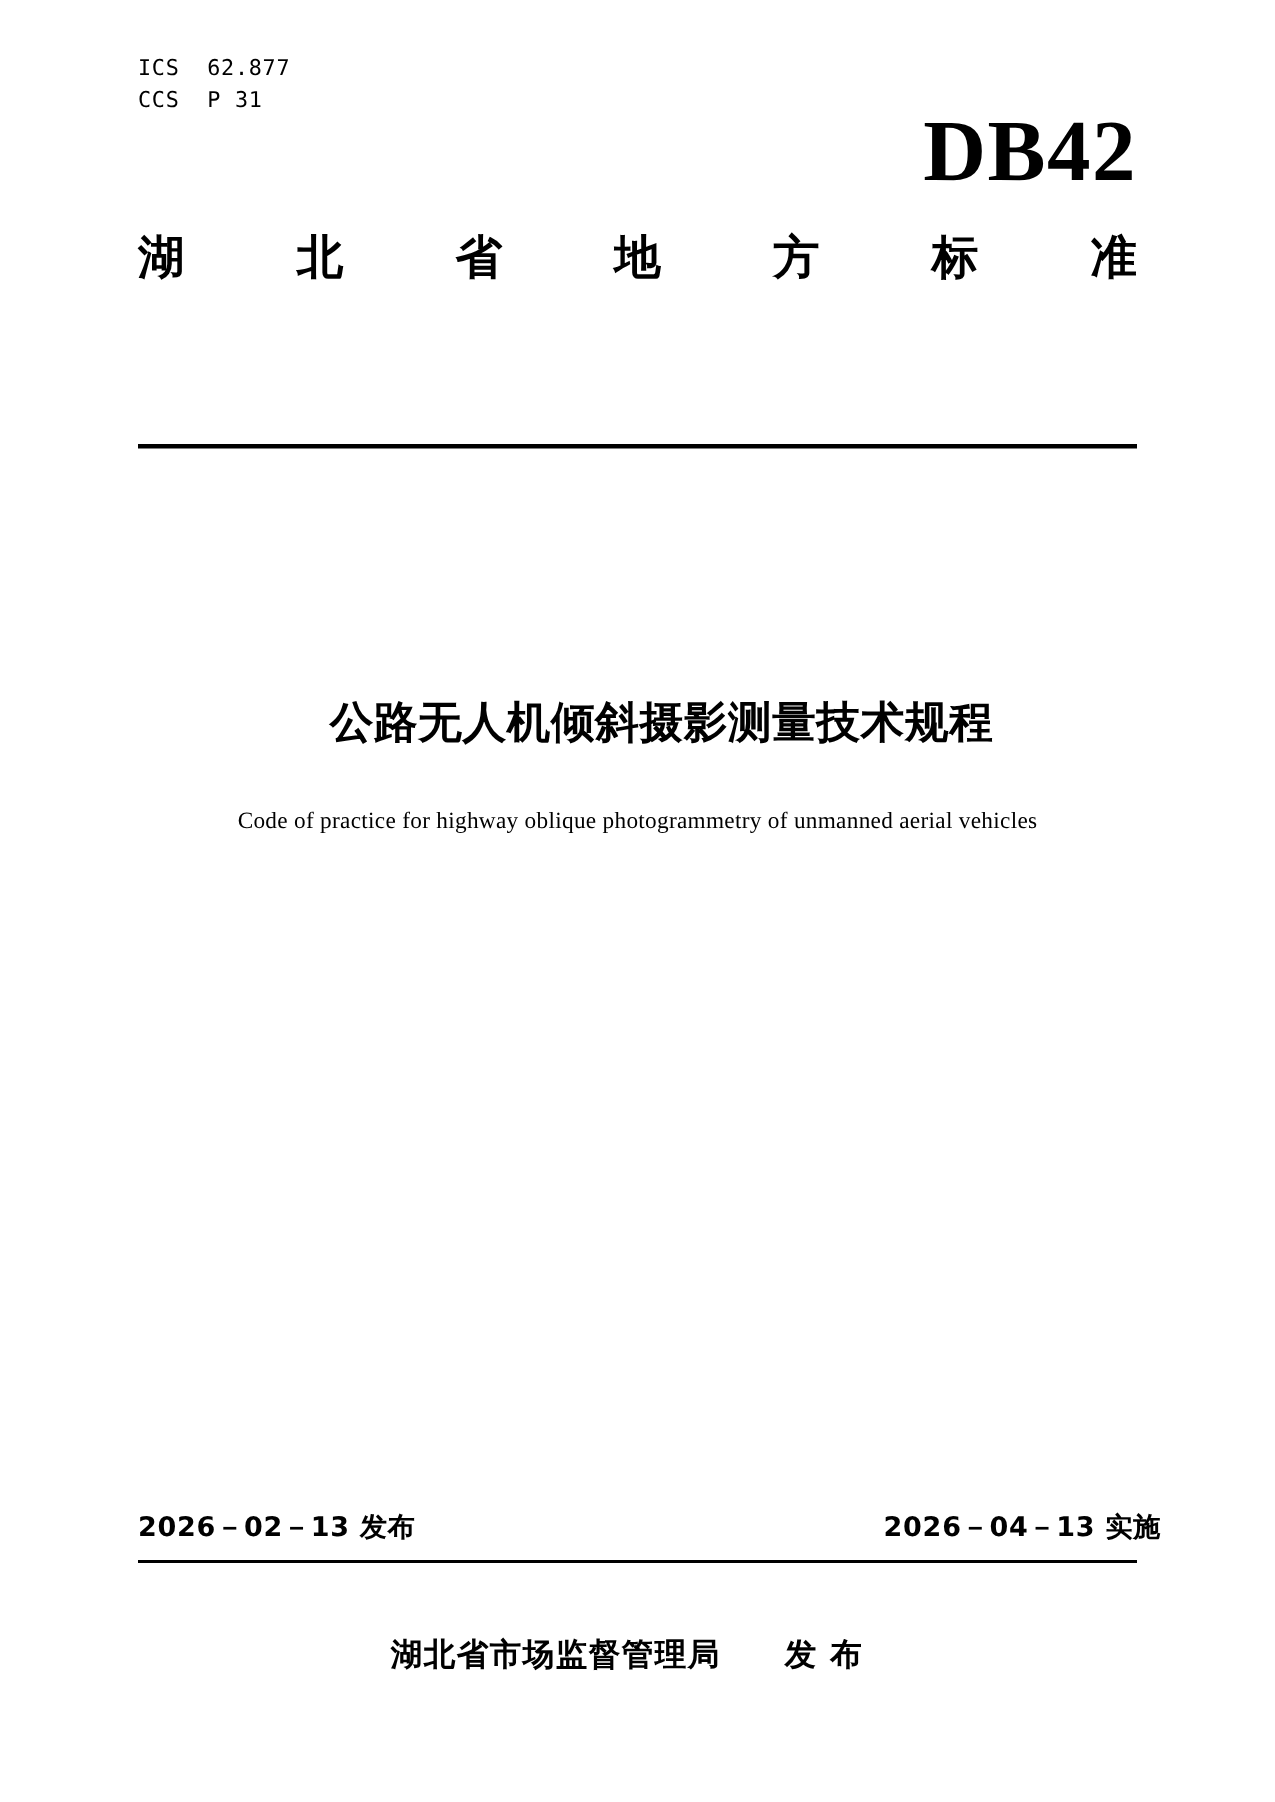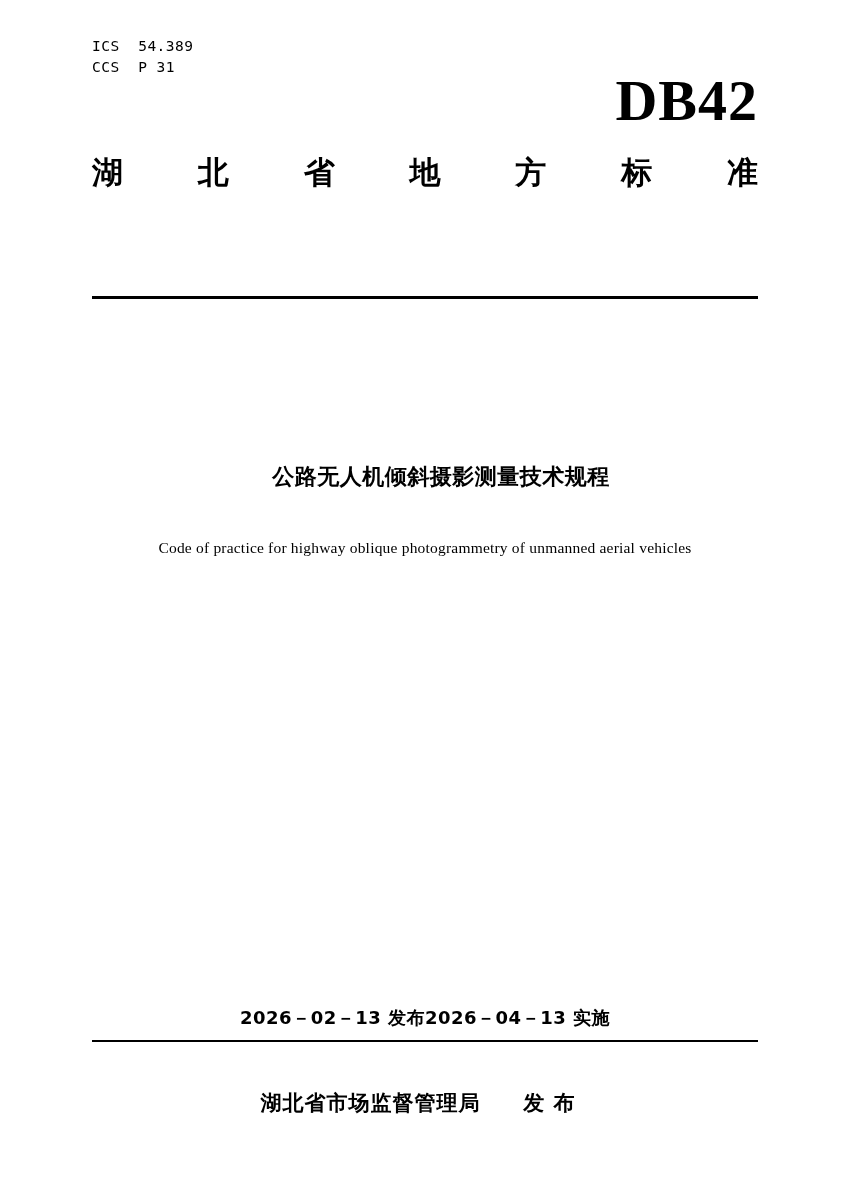--- a/index.html
+++ b/index.html
@@ -91,44 +91,44 @@
 
   
   .doc-title-cn {
     position: absolute;
     left: 0;
     right: 0;
     top: 462px;
     text-align: center;
     font-family: "DejaVu Sans", sans-serif;
     font-weight: bold;
-    font-size: 22px;
+    font-size: 29px;
     letter-spacing: 0.5px;
     margin-left: 32px;
   }
   .doc-title-en {
     position: absolute;
     left: 96px;
     right: 96px;
     top: 533px;
     text-align: center;
     font-family: Liberation Serif, serif;
     font-size: 15.5px;
     line-height: 29px;
     letter-spacing: 0.2px;
   }
 
   
   .date-row {
     position: absolute;
     left: 92px;
-    right: 92px;
+    right: 76px;
     top: 1006px;
     display: flex;
-    justify-content: center;
+    justify-content: space-between;
     font-family: "DejaVu Sans", sans-serif;
     font-weight: bold;
     font-size: 18px;
     letter-spacing: 0.5px;
   }
 
   
   .publisher {
     position: absolute;
     left: 0;
@@ -141,21 +141,21 @@
     letter-spacing: 1px;
   }
   .publisher .gap { display: inline-block; width: 26px; }
 </style>
 </head>
 <body>
 
 <div class="page">
 
   <div class="codes">
-    <div>ICS  54.389</div>
+    <div>ICS  62.877</div>
     <div>CCS  P 31</div>
   </div>
 
   <div class="db-mark">DB42</div>
 
   <div class="std-title">
     <span>湖</span>
     <span>北</span>
     <span>省</span>
     <span>地</span>

